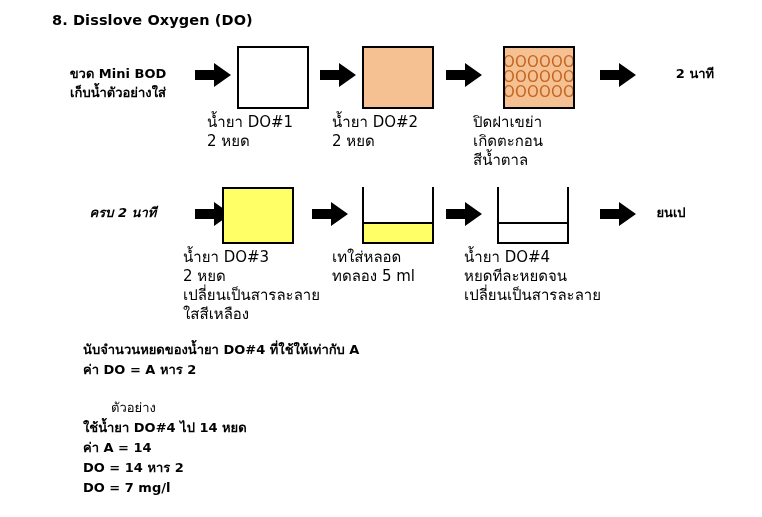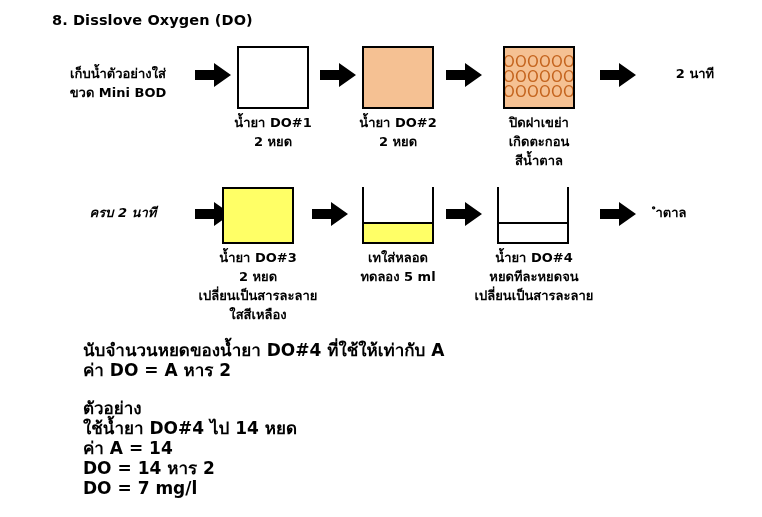--- a/index.html
+++ b/index.html
@@ -93,45 +93,44 @@
     line-height: 15px;
     letter-spacing: 0.2px;
     color: #C4641E;
     font-weight: 500;
     white-space: nowrap;
   }
 
   
   .caption {
     position: absolute;
-    text-align: center;
+    font-size: 15px;
+    line-height: 19px;
+    font-weight: 400;
+    white-space: nowrap;
+  }
+
+  
+  .para {
+    position: absolute;
     font-size: 13px;
-    line-height: 19px;
-    font-weight: 700;
-    white-space: nowrap;
-  }
-
-  
-  .para {
-    position: absolute;
-    font-size: 17px;
     line-height: 20px;
     font-weight: 600;
     white-space: nowrap;
   }
-  .para.bold { font-weight: bold; }
+  .para.bold { font-weight: normal; margin-left: 28px; }
 </style>
 </head>
 <body>
 
 <div id="doc-title">8. Disslove Oxygen (DO)</div>
 
 <div class="side-label" style="left:48px; top:64px; width:140px;">
+  <div>ขวด Mini BOD</div>
   <div>เก็บน้ำตัวอย่างใส่</div>
-  <div>ขวด Mini BOD</div>
 </div>
 
 <div class="arrow" style="left:195px; top:62px;">
   <svg width="36" height="26" viewBox="0 0 36 26">
     <path d="M0,8 L19,8 L19,1 L36,13 L19,25 L19,18 L0,18 Z" fill="#000000"></path>
   </svg>
 </div>
 
 <div class="vessel square" style="left:237px; top:46px; width:72px; height:63px;"></div>
 <div class="caption" style="left:207px; top:113px; width:132px;">
@@ -227,21 +226,21 @@
   <div>เปลี่ยนเป็นสารละลาย</div>
 </div>
 
 <div class="arrow" style="left:600px; top:201px;">
   <svg width="36" height="26" viewBox="0 0 36 26">
     <path d="M0,8 L19,8 L19,1 L36,13 L19,25 L19,18 L0,18 Z" fill="#000000"></path>
   </svg>
 </div>
 
 <div class="side-label" style="left:606px; top:203px; width:130px;">
-  <div>ำตาล</div>
+  <div>ยนเป</div>
 </div>
 
 <div class="para" style="left:83px; top:340px;">นับจำนวนหยดของน้ำยา DO#4 ที่ใช้ให้เท่ากับ A</div>
 <div class="para" style="left:83px; top:360px;">ค่า DO = A หาร 2</div>
 
 <div class="para bold" style="left:83px; top:398px;">ตัวอย่าง</div>
 <div class="para" style="left:83px; top:418px;">ใช้น้ำยา DO#4 ไป 14 หยด</div>
 <div class="para" style="left:83px; top:438px;">ค่า A = 14</div>
 <div class="para" style="left:83px; top:458px;">DO = 14 หาร 2</div>
 <div class="para" style="left:83px; top:478px;">DO = 7 mg/l</div>

